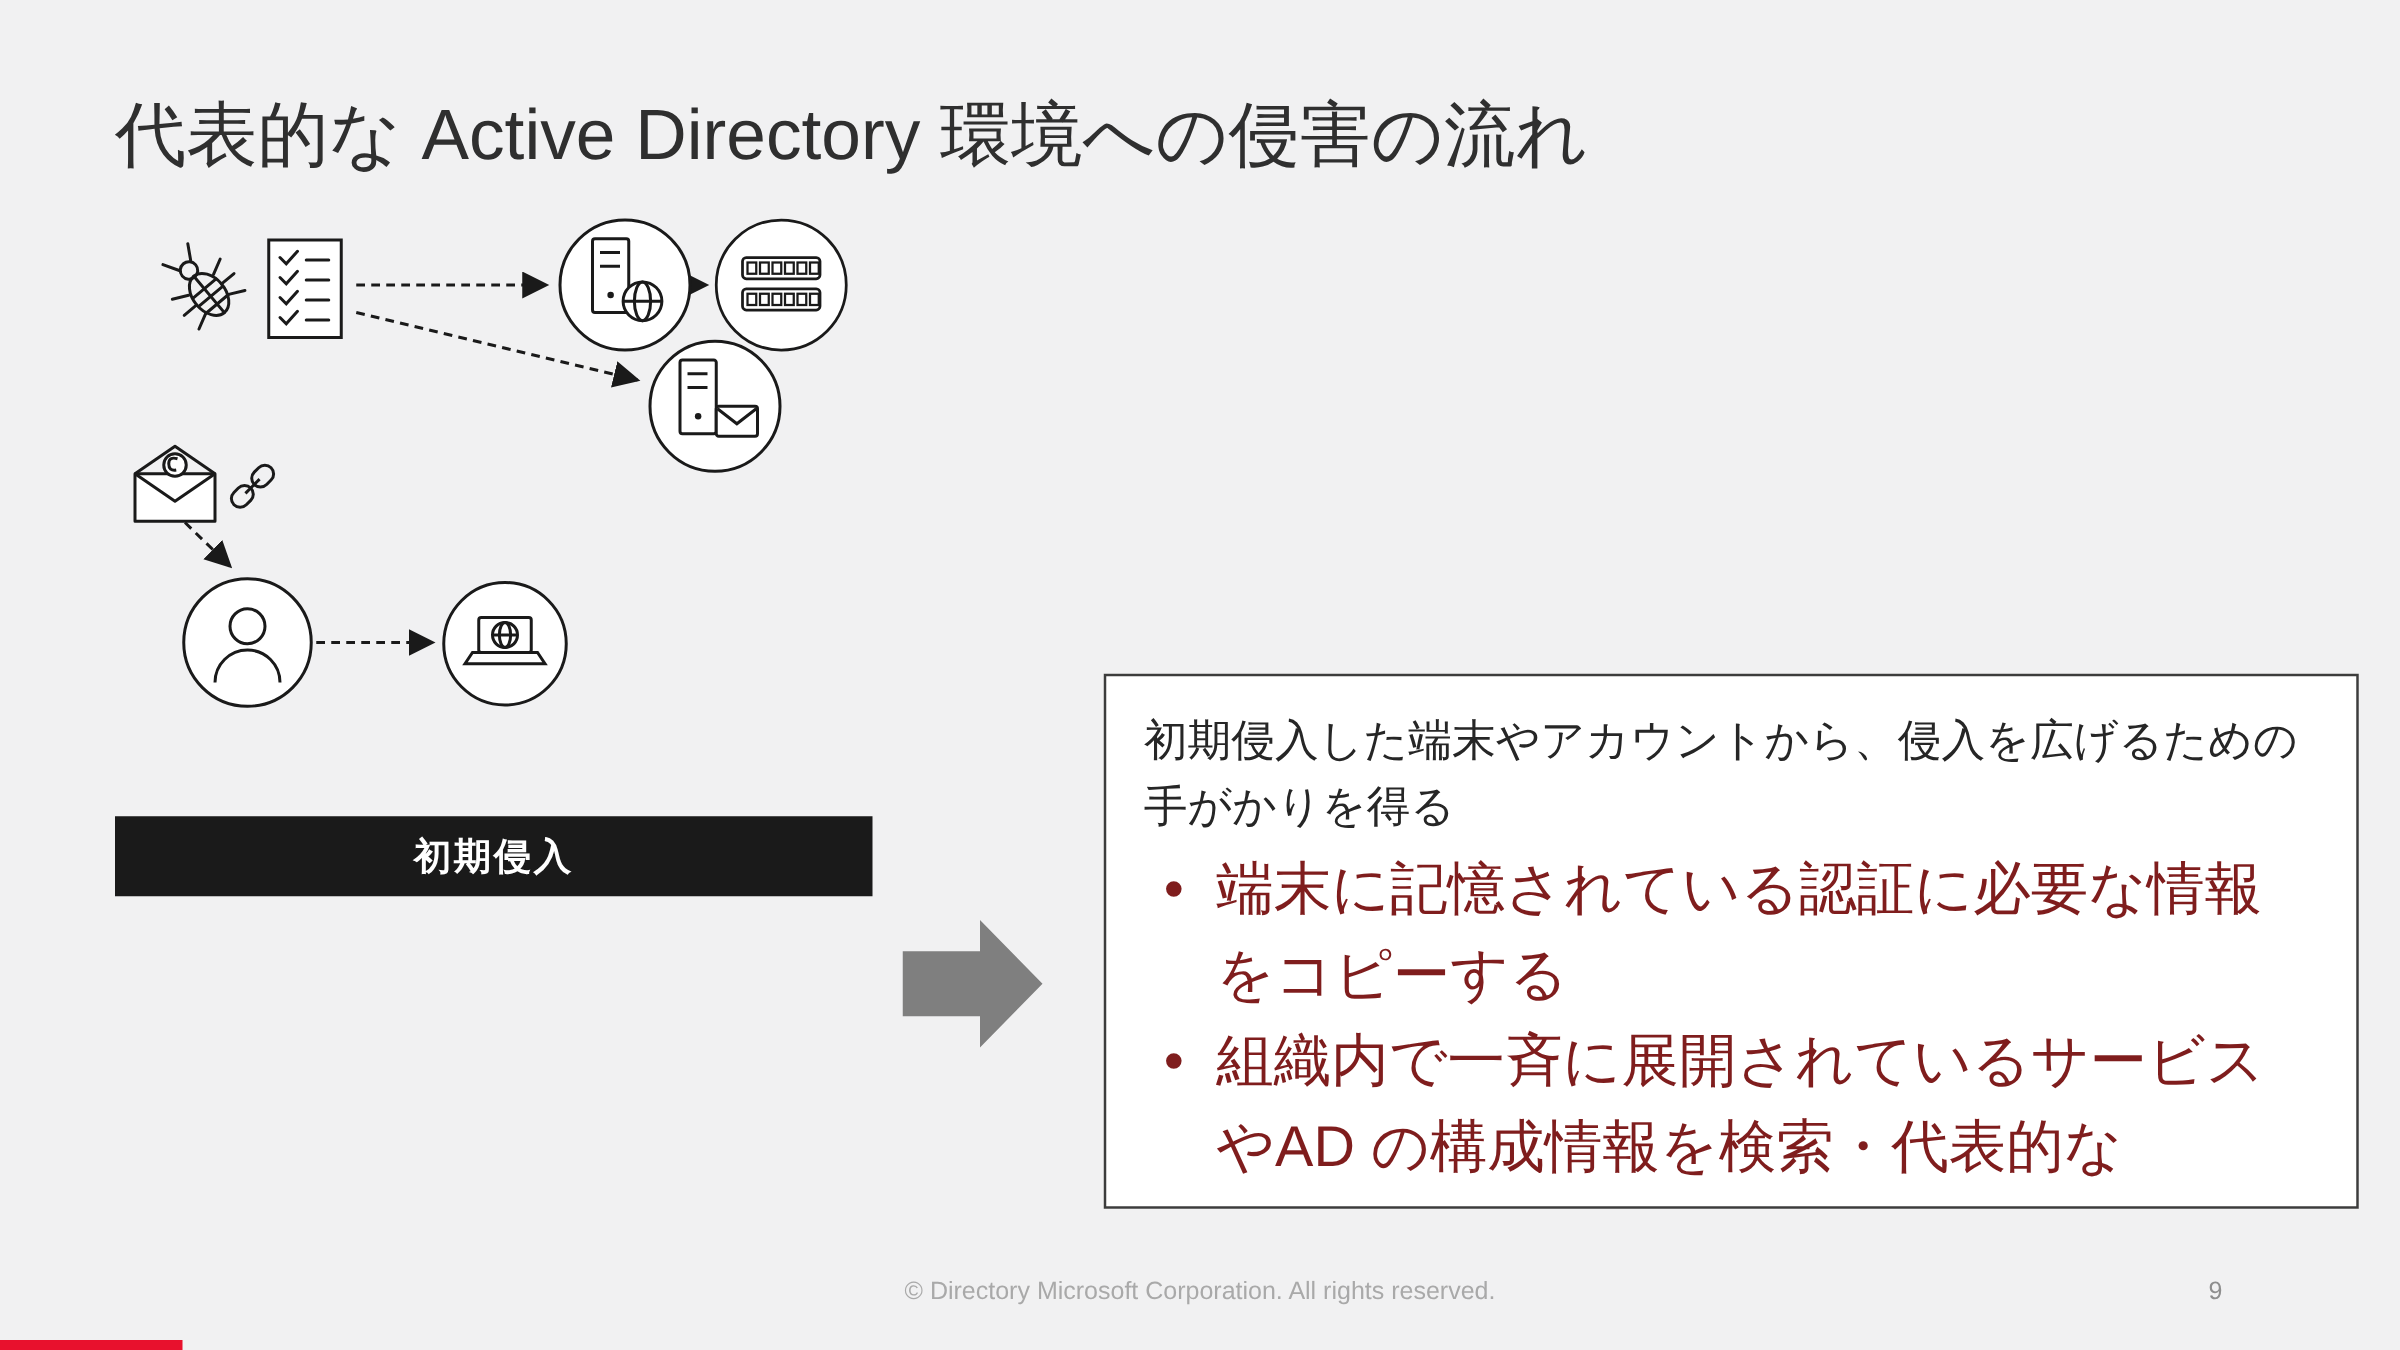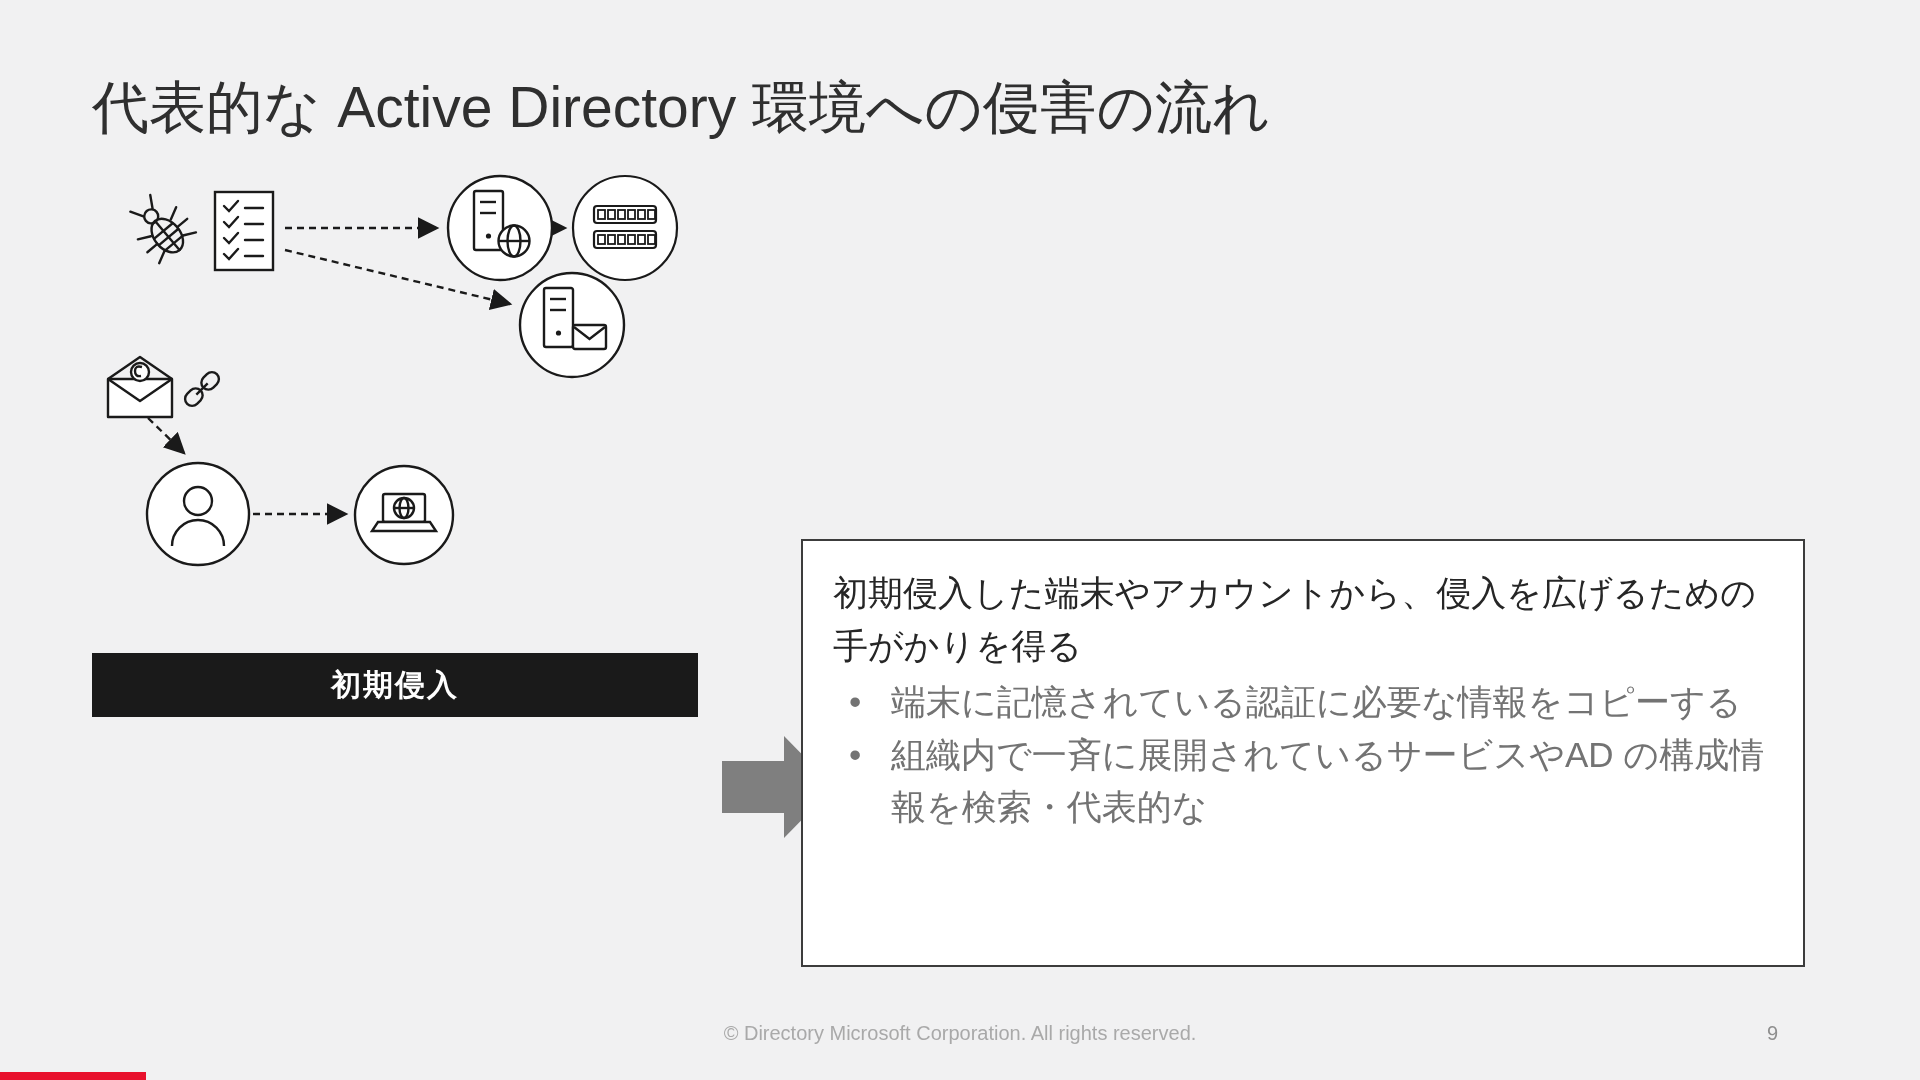--- a/index.html
+++ b/index.html
@@ -12,25 +12,25 @@
   .hdr{position:absolute;left:92px;top:653px;width:606px;height:64px;background:#1a1a1a;
        color:#ffffff;font-size:30px;font-weight:700;display:flex;align-items:center;
        justify-content:center;letter-spacing:2px;}
   .graybox{position:absolute;left:92px;top:699px;width:606px;height:252px;background:#c9c9c9;
            box-sizing:border-box;padding:16px 8px 8px 4px;}
   .graybox ul{margin:0;padding:0;list-style:none;}
   .graybox li{position:relative;padding-left:42px;font-size:25px;line-height:1.42;
               color:#1f1f1f;margin-bottom:3px;}
   .graybox li::before{content:"•";position:absolute;left:15px;}
   .flow-arrow{position:absolute;left:722px;top:728px;}
-  .whitebox{position:absolute;left:801px;top:539px;width:1004px;height:428px;background:#ffffff;
+  .whitebox{position:absolute;left:883px;top:539px;width:1004px;height:428px;background:#ffffff;
             border:2px solid #3c3c3c;box-sizing:border-box;padding:26px 30px;}
   .whitebox .intro{font-size:35px;line-height:1.5;color:#262626;margin:0 0 4px 0;}
   .whitebox ul{margin:0;padding:0;list-style:none;}
-  .whitebox li{position:relative;padding-left:58px;font-size:35px;line-height:1.5;color:#737373;}
+  .whitebox li{position:relative;padding-left:58px;font-size:46px;line-height:1.5;color:#7f1d1d;}
   .whitebox li::before{content:"•";position:absolute;left:16px;}
   .footer{position:absolute;left:0;right:0;top:1022px;text-align:center;font-size:20px;color:#a9a9a9;}
   .pagenum{position:absolute;right:142px;top:1022px;font-size:20px;color:#8e8e8e;}
   .accent{position:absolute;left:0;bottom:0;width:146px;height:8px;background:#e8112d;}
 </style>
 </head>
 <body>
 
 <div class="slide">
 

